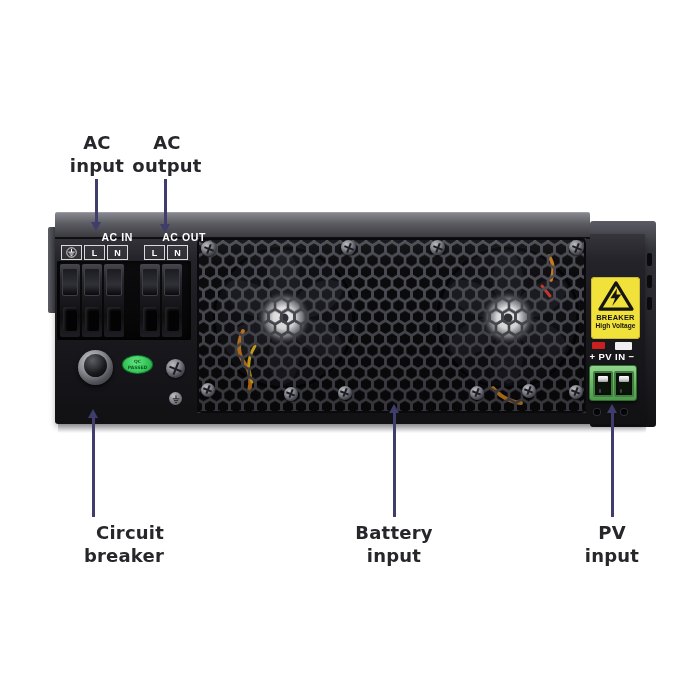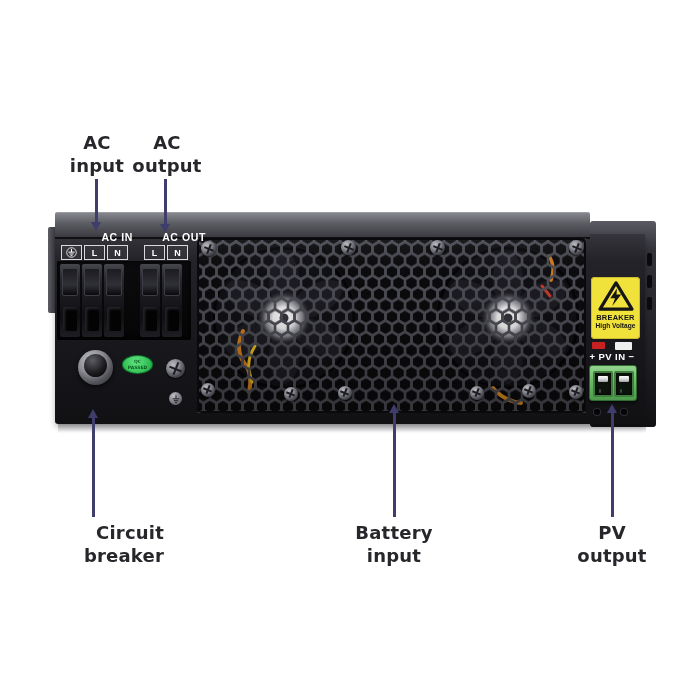--- a/index.html
+++ b/index.html
@@ -124,21 +124,21 @@
     </div>
   <div class="arrow up" style="left:607px;top:404px;height:113px;">
       <div class="shaft"></div>
       <div class="head"></div>
     </div>
   <div class="callout" style="left:24px;top:521px;width:140px;text-align:right;">Circuit
 breaker</div>
   <div class="callout" style="left:324px;top:521px;width:140px;">Battery
 input</div>
   <div class="callout" style="left:552px;top:521px;width:120px;">PV
-output</div>
+input</div>
 
   <div class="under-shadow"></div>
   <div class="right-cap"></div>
   <div class="cap-slot" style="left:647px;top:253px;"></div>
   <div class="cap-slot" style="left:647px;top:275px;"></div>
   <div class="cap-slot" style="left:647px;top:297px;"></div>
   <div class="left-strip"></div>
   <div class="body"></div>
   <div class="lip"></div>
 

